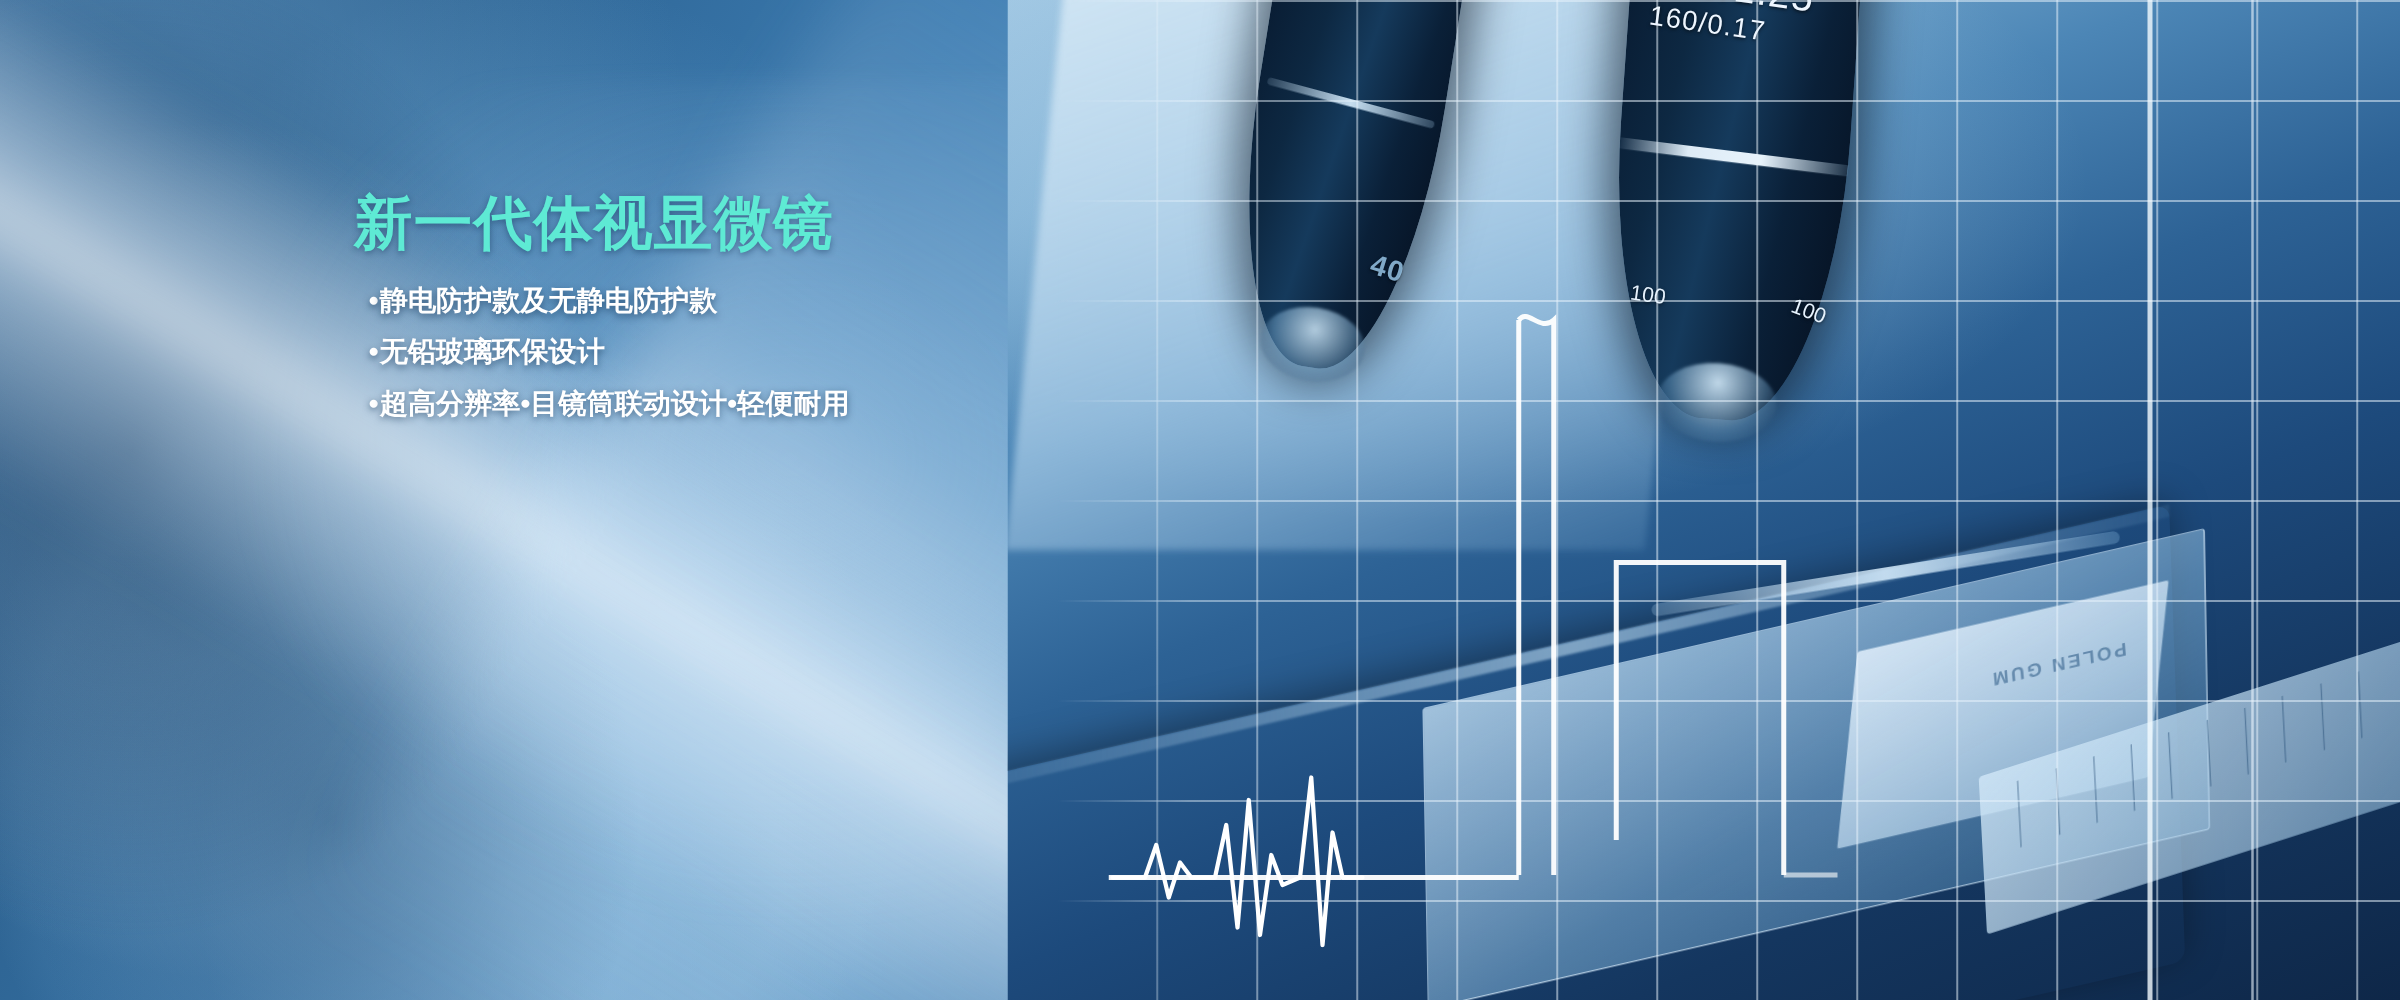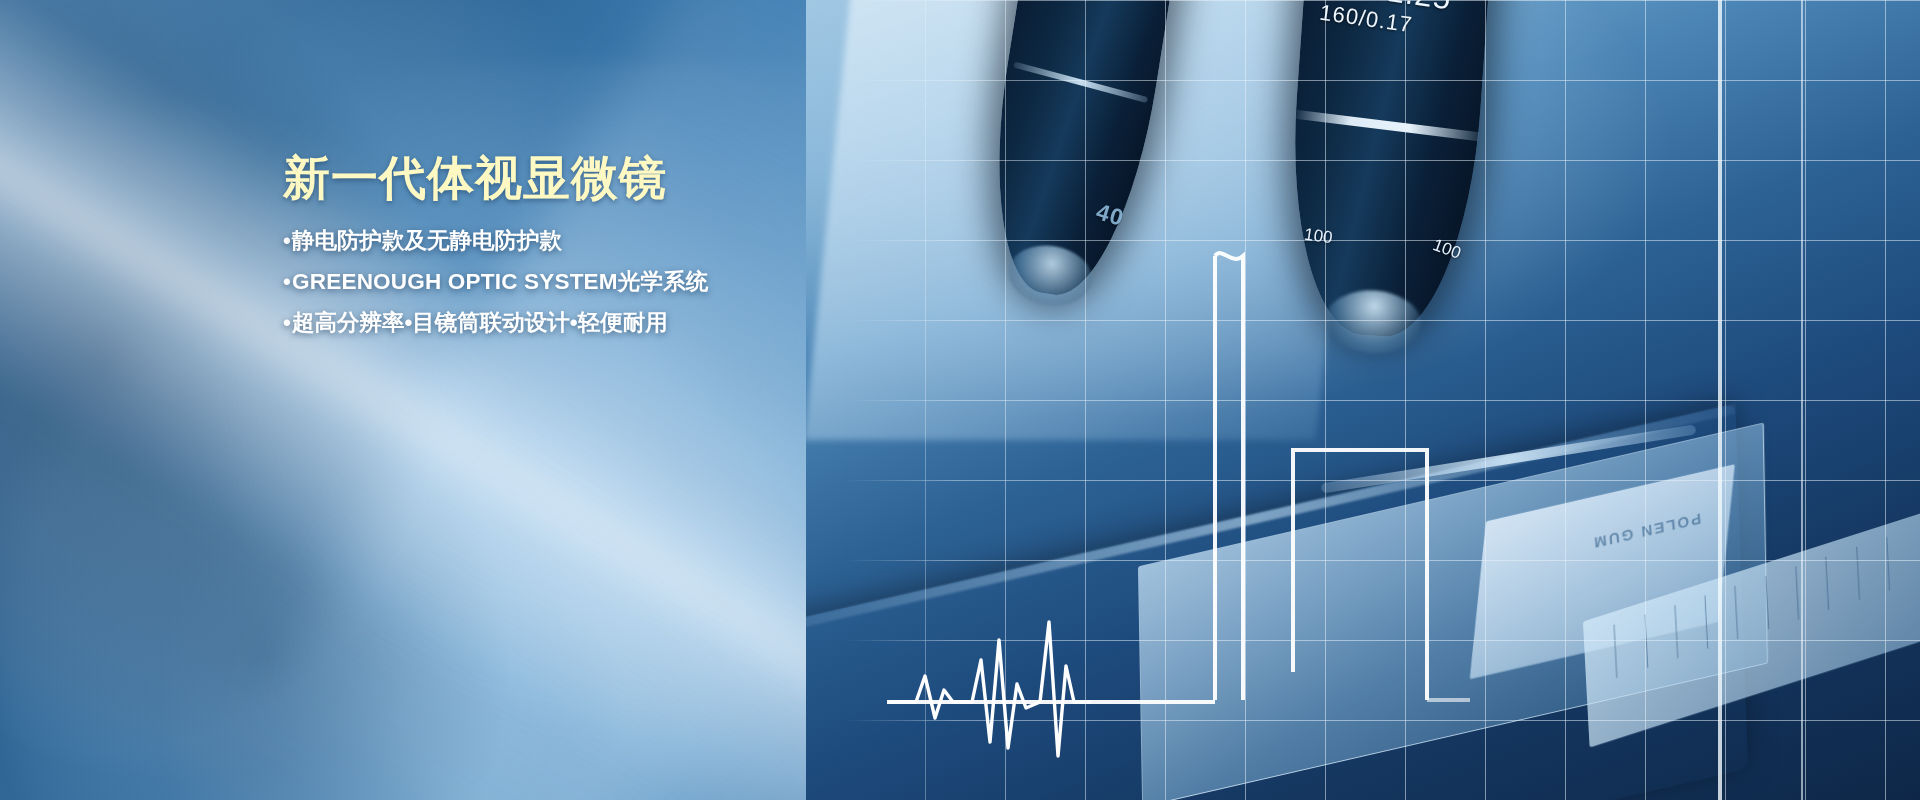--- a/index.html
+++ b/index.html
@@ -225,21 +225,21 @@
   }
   .headline{
     margin:0 0 26px 0;
     font-size:47px;
     font-weight:700;
     line-height:1.1;
     letter-spacing:1px;
     white-space:nowrap;
     text-shadow:0 2px 5px rgba(10,40,75,.45);
   }
-  .bullets{list-style:none;margin:0;padding:0;}
+  .bullets{list-style:none;margin:12px;padding:0;}
   .bullets li{
     color:#ffffff;
     font-size:22.5px;
     font-weight:700;
     line-height:1;
     margin-bottom:18.5px;
     white-space:nowrap;
     text-shadow:0 2px 6px rgba(8,36,70,.55);
   }
   .bullets li .dot{margin-right:1px;}
@@ -316,21 +316,21 @@
     <g fill="none" stroke="#ffffff" stroke-width="3.4" stroke-linejoin="round" stroke-linecap="round">
       <path d="M 890 702
                L 916 702 L 925 676 L 935 718 L 944 690 L 953 702
                L 972 702 L 981 660 L 990 742 L 999 640 L 1008 748 L 1017 684 L 1026 708
                L 1040 702 L 1049 622 L 1058 756 L 1066 666 L 1074 702
                L 1090 702"></path>
     </g>
   </svg>
 
   <div class="copy">
-    <h1 class="headline" style="color:#fef9c3">新一代体视显微镜</h1>
+    <h1 class="headline" style="color:#5eead4">新一代体视显微镜</h1>
     <ul class="bullets">
       <li><span class="dot">•</span><span>静电防护款及无静电防护款</span></li>
-      <li class="latin"><span class="dot">•</span><span>GREENOUGH OPTIC SYSTEM光学系统</span></li>
+      <li><span class="dot">•</span><span>无铅玻璃环保设计</span></li>
       <li><span class="dot">•</span><span>超高分辨率•目镜筒联动设计•轻便耐用</span></li>
     </ul>
   </div>
 
 </div>
 
 </body></html>

